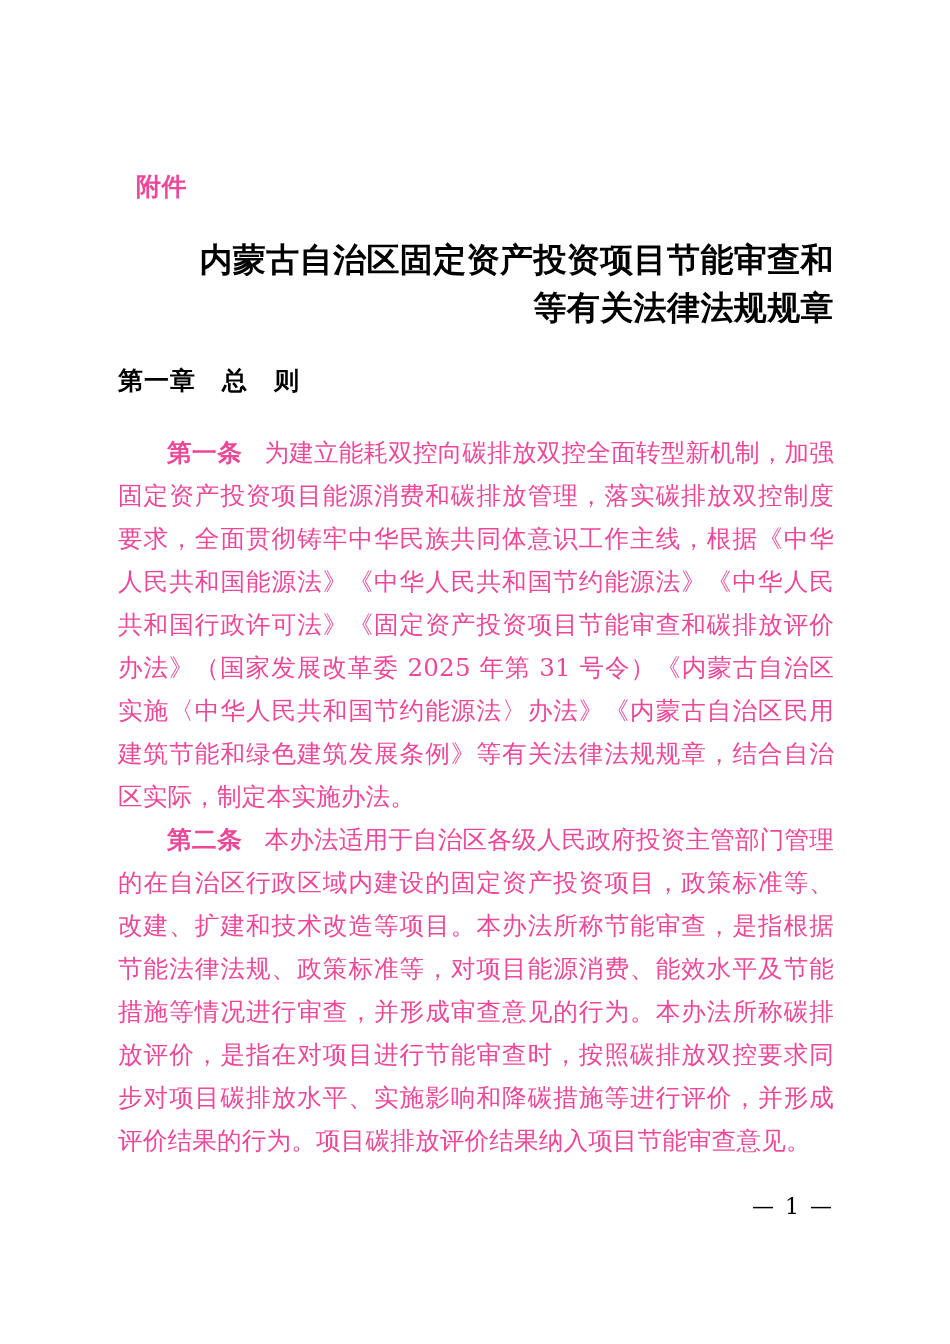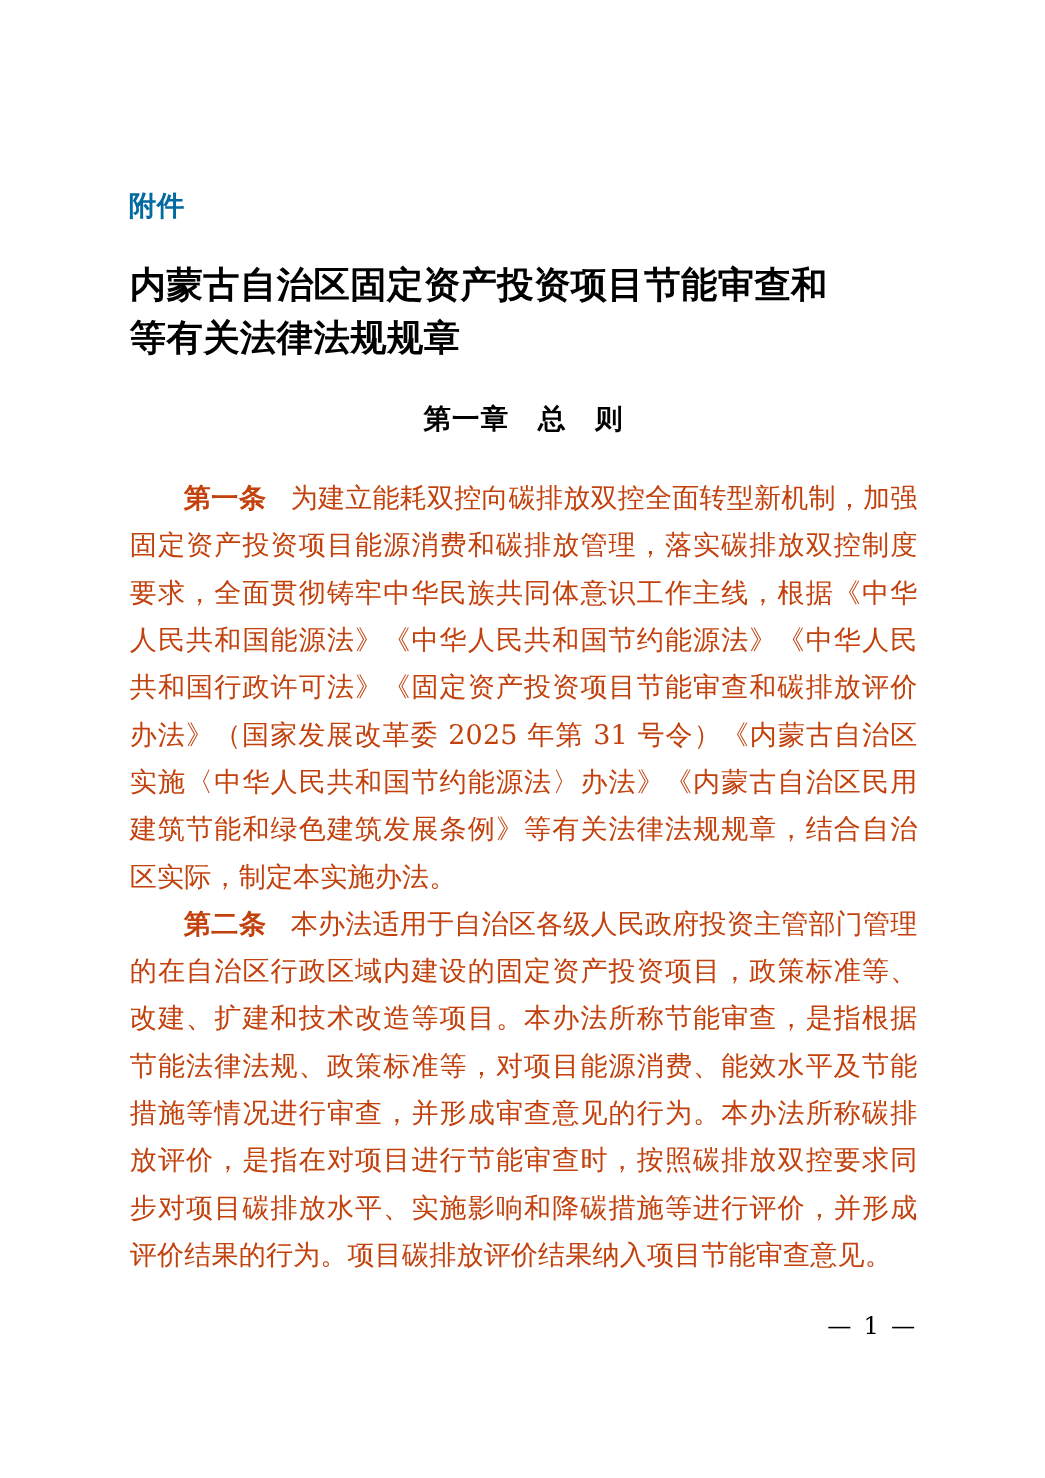--- a/index.html
+++ b/index.html
@@ -20,57 +20,57 @@
     width: 950px;
     height: 1344px;
     background: #ffffff;
     overflow: hidden;
     box-sizing: border-box;
   }
 
   
   .attachment-label {
     position: absolute;
-    left: 117px;
+    left: 136px;
     top: 170px;
     font-family: "DejaVu Sans", "Liberation Sans", sans-serif;
     font-weight: bold;
     font-size: 25px;
     line-height: 34px;
     letter-spacing: 0.5px;
-    color: #0369a1;
+    color: #ec4899;
     white-space: nowrap;
   }
 
   
   .doc-title {
     position: absolute;
     left: 118px;
     top: 236px;
     width: 716px;
-    text-align: left;
-    font-family: Liberation Serif, serif;
+    text-align: right;
+    font-family: Liberation Sans, sans-serif;
     font-weight: bold;
     font-size: 33px;
     line-height: 48px;
     letter-spacing: 0.4px;
     color: #000;
   }
   .doc-title .tline {
     display: block;
     white-space: nowrap;
   }
 
   
   .chapter-heading {
     position: absolute;
     left: 118px;
     top: 362px;
     width: 716px;
-    text-align: center;
+    text-align: left;
     font-family: "DejaVu Sans", "Liberation Sans", sans-serif;
     font-weight: bold;
     font-size: 25px;
     line-height: 38px;
     letter-spacing: 1px;
     color: #000;
     white-space: pre;
   }
 
   
@@ -78,21 +78,21 @@
     position: absolute;
     left: 118px;
     top: 431px;
     width: 716px;
   }
 
   .article {
     font-family: "DejaVu Serif", "Liberation Serif", serif;
     font-size: 24.6px;
     line-height: 43px;
-    color: #c2410c;
+    color: #ec4899;
     text-align: justify;
     text-justify: inter-character;
     text-indent: 49px;
     margin: 0;
     letter-spacing: 0.15px;
     word-break: break-all;
   }
 
   .article-label {
     font-family: "DejaVu Sans", "Liberation Sans", sans-serif;

